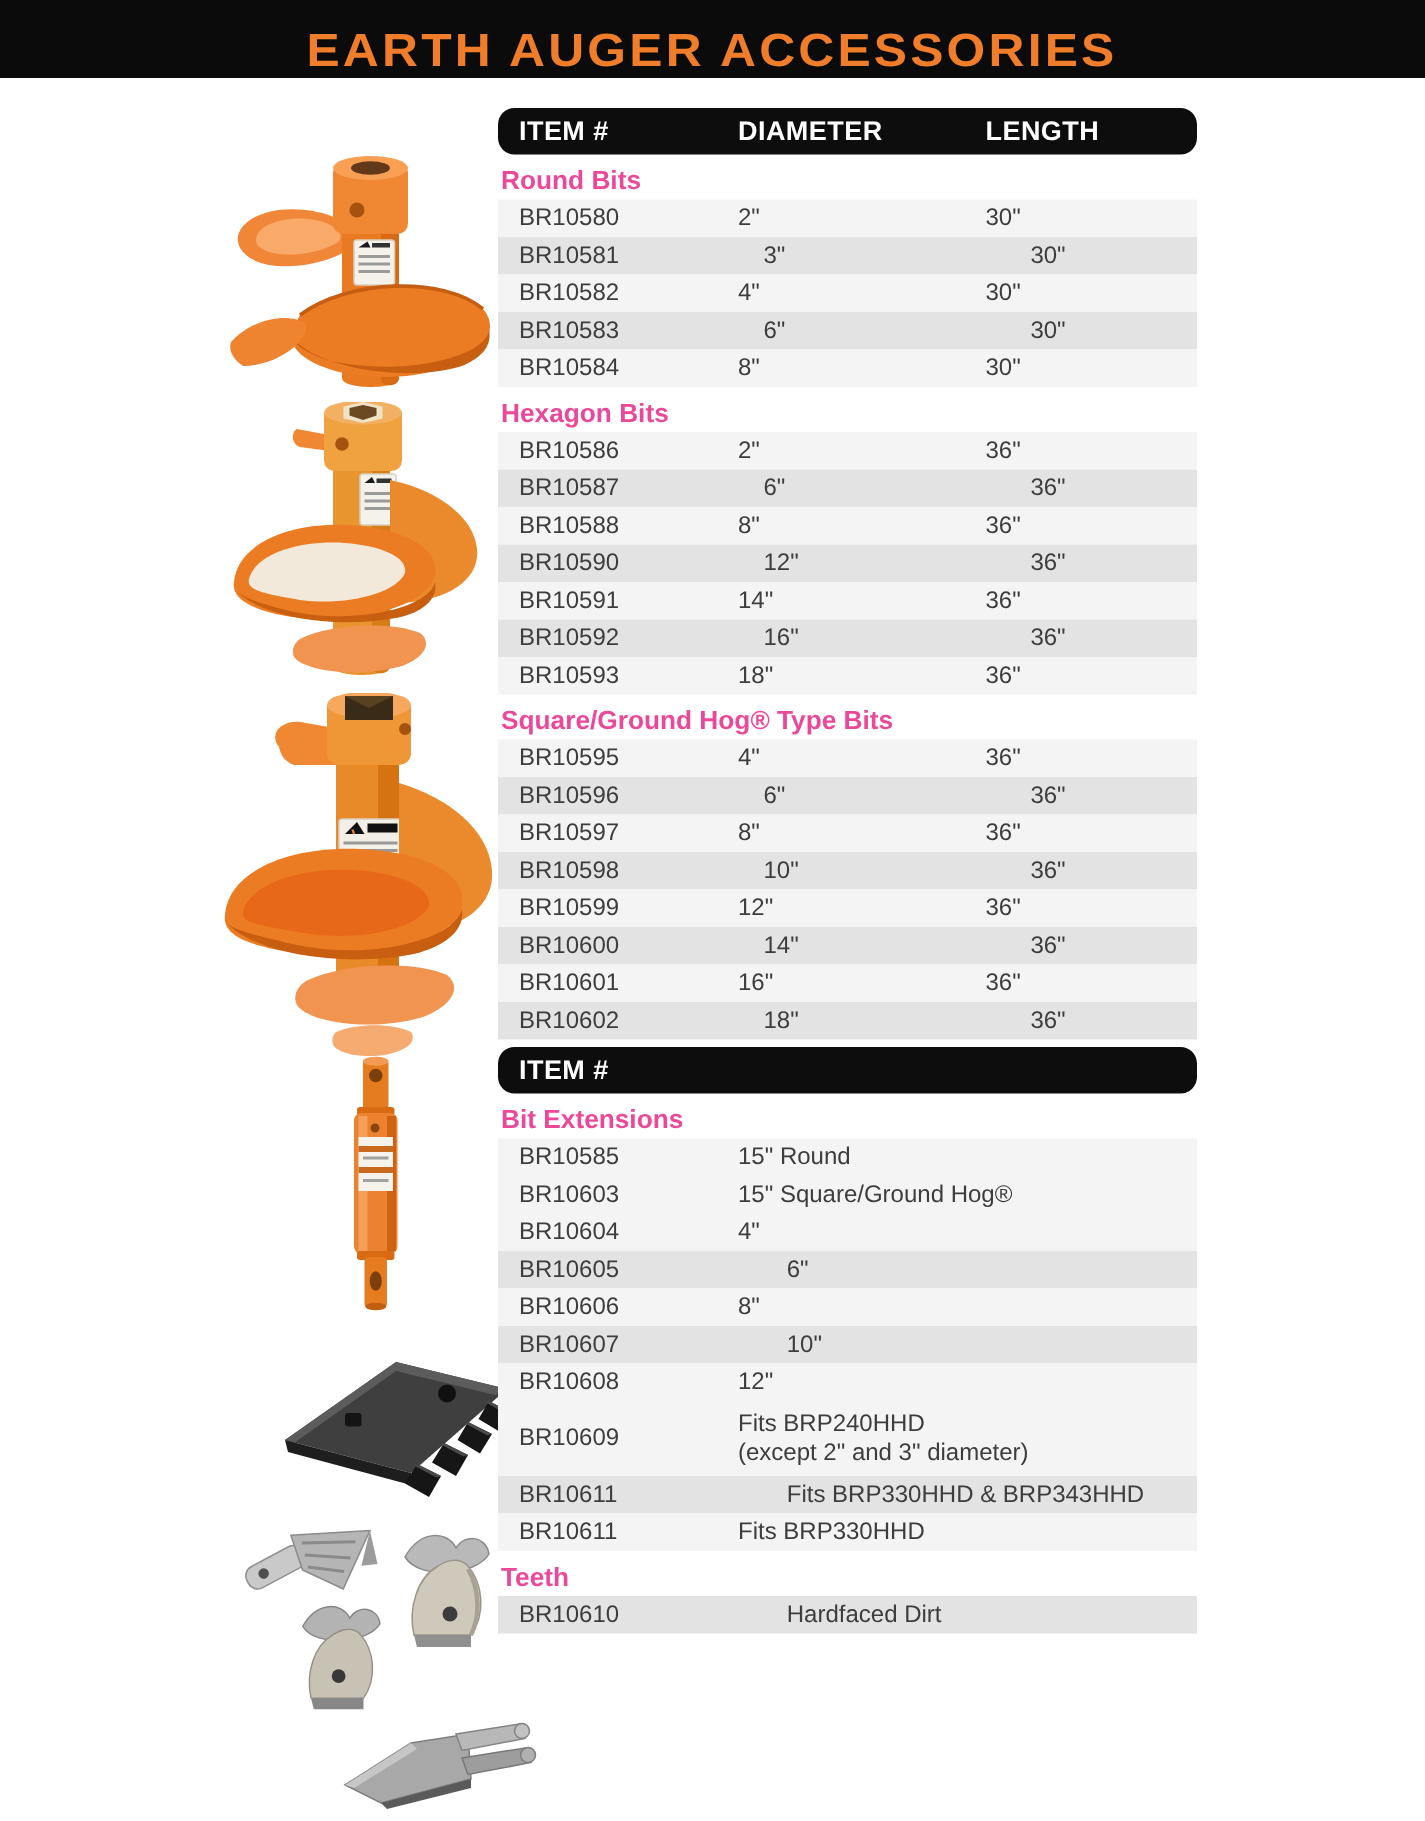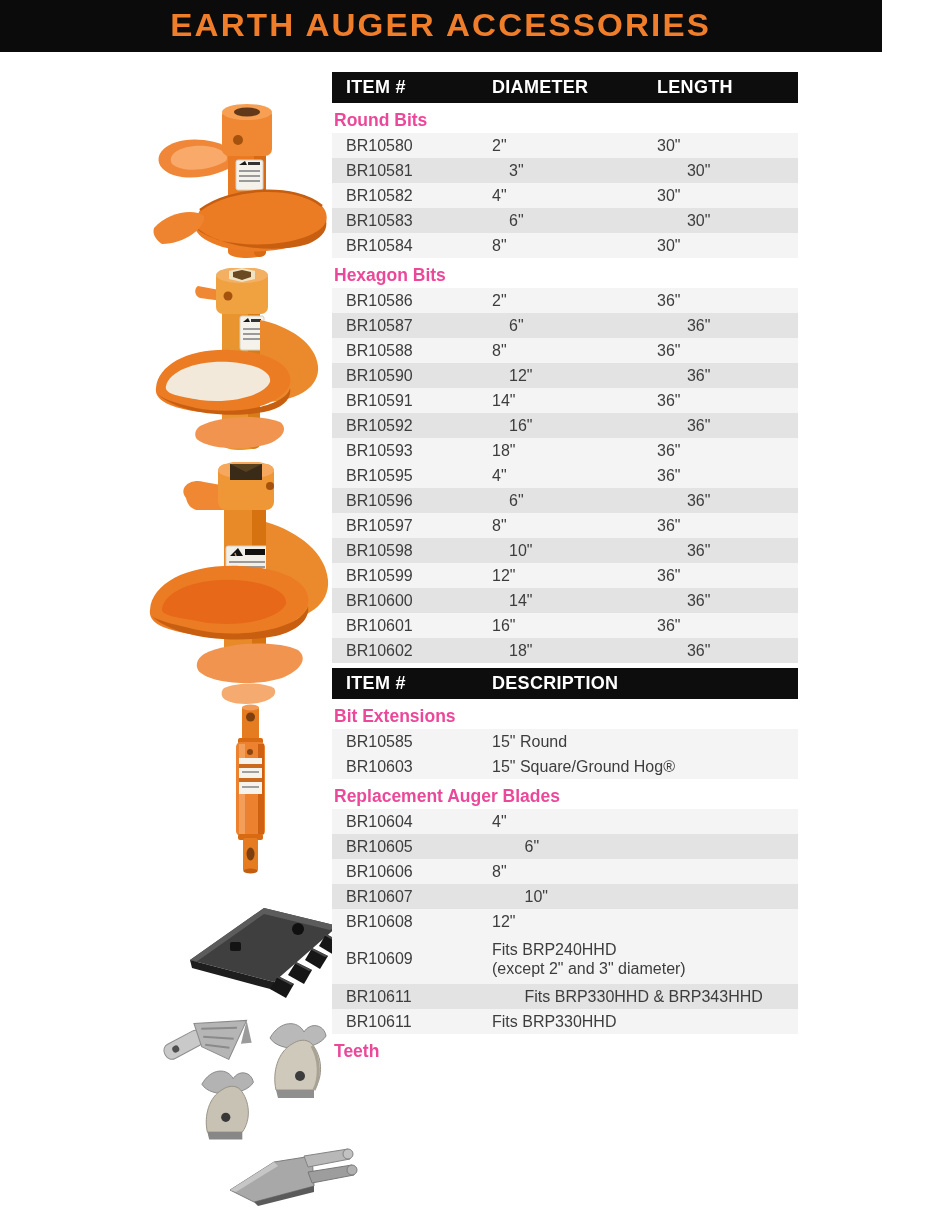--- a/index.html
+++ b/index.html
@@ -1,27 +1,27 @@
 <!DOCTYPE html>
 <html><head>
 <meta charset="utf-8">
 <style>
   html,body{margin:0;padding:0;background:#fff;}
   body{width:950px;height:1214px;position:relative;overflow:hidden;
        font-family:"Liberation Sans",sans-serif;}
   
-  .banner{position:absolute;top:0;left:0;width:882px;height:52px;background:#0b0b0b;
-          display:flex;align-items:center;justify-content:center;}
+  .banner{position:absolute;top:0;left:0;width:950px;height:52px;background:#0b0b0b;
+          display:flex;align-items:flex-end;justify-content:center;}
   .banner-title{color:#ef7d2a;font-size:31px;font-weight:800;letter-spacing:2px;
                 transform:scaleX(1.07);white-space:nowrap;}
   
   #tables-root{position:absolute;left:332px;top:72px;width:466px;}
   .table{width:466px;}
   .table + .table{margin-top:5px;}
-  .thead{height:31px;background:#0d0d0d;display:flex;align-items:center;}
+  .thead{height:31px;background:#0d0d0d;display:flex;align-items:center;border-radius:11px;}
   .th{color:#ffffff;font-weight:700;font-size:18px;letter-spacing:.3px;}
   .section-title{font-size:17.5px;font-weight:700;color:#ec4899;margin:7px 0 2px 2px;}
   .row{display:flex;align-items:center;min-height:25px;font-size:16px;color:#3d3d3d;
        background:#f4f4f4;}
   .row.shaded{background:#e3e3e3;gap:48px;}
   .row.tall{min-height:50px;}
   .cell{line-height:1.2;}
   .left{text-align:left;padding-left:14px;box-sizing:border-box;}
   .center{text-align:left;}
   
@@ -260,20 +260,21 @@
       <div class="row shaded">
         <span class="cell left t0-c0">BR10592</span>
         <span class="cell center t0-c1">16"</span>
         <span class="cell center t0-c2">36"</span>
       </div>
       <div class="row">
         <span class="cell left t0-c0">BR10593</span>
         <span class="cell center t0-c1">18"</span>
         <span class="cell center t0-c2">36"</span>
       </div>
+      <div class="section-title">Square/Ground Hog® Type Bits</div>
       <div class="row">
         <span class="cell left t0-c0">BR10595</span>
         <span class="cell center t0-c1">4"</span>
         <span class="cell center t0-c2">36"</span>
       </div>
       <div class="row shaded">
         <span class="cell left t0-c0">BR10596</span>
         <span class="cell center t0-c1">6"</span>
         <span class="cell center t0-c2">36"</span>
       </div>
@@ -304,32 +305,30 @@
       </div>
       <div class="row shaded">
         <span class="cell left t0-c0">BR10602</span>
         <span class="cell center t0-c1">18"</span>
         <span class="cell center t0-c2">36"</span>
       </div>
     </div>
     <div class="table">
       <div class="thead">
         <span class="th t1-c0 left">ITEM #</span>
-        <span class="th t1-c1 center">DESCRIPTION</span>
       </div>
       <div class="section-title">Bit Extensions</div>
       <div class="row">
         <span class="cell left t1-c0">BR10585</span>
         <span class="cell center t1-c1">15" Round</span>
       </div>
       <div class="row">
         <span class="cell left t1-c0">BR10603</span>
         <span class="cell center t1-c1">15" Square/Ground Hog®</span>
       </div>
-      <div class="section-title">Replacement Auger Blades</div>
       <div class="row">
         <span class="cell left t1-c0">BR10604</span>
         <span class="cell center t1-c1">4"</span>
       </div>
       <div class="row shaded">
         <span class="cell left t1-c0">BR10605</span>
         <span class="cell center t1-c1">6"</span>
       </div>
       <div class="row">
         <span class="cell left t1-c0">BR10606</span>
@@ -352,14 +351,18 @@
       </div>
       <div class="row shaded">
         <span class="cell left t1-c0">BR10611</span>
         <span class="cell center t1-c1">Fits BRP330HHD &amp; BRP343HHD</span>
       </div>
       <div class="row">
         <span class="cell left t1-c0">BR10611</span>
         <span class="cell center t1-c1">Fits BRP330HHD</span>
       </div>
       <div class="section-title">Teeth</div>
+      <div class="row shaded">
+        <span class="cell left t1-c0">BR10610</span>
+        <span class="cell center t1-c1">Hardfaced Dirt</span>
+      </div>
     </div>
   </div>
 
 </body></html>

